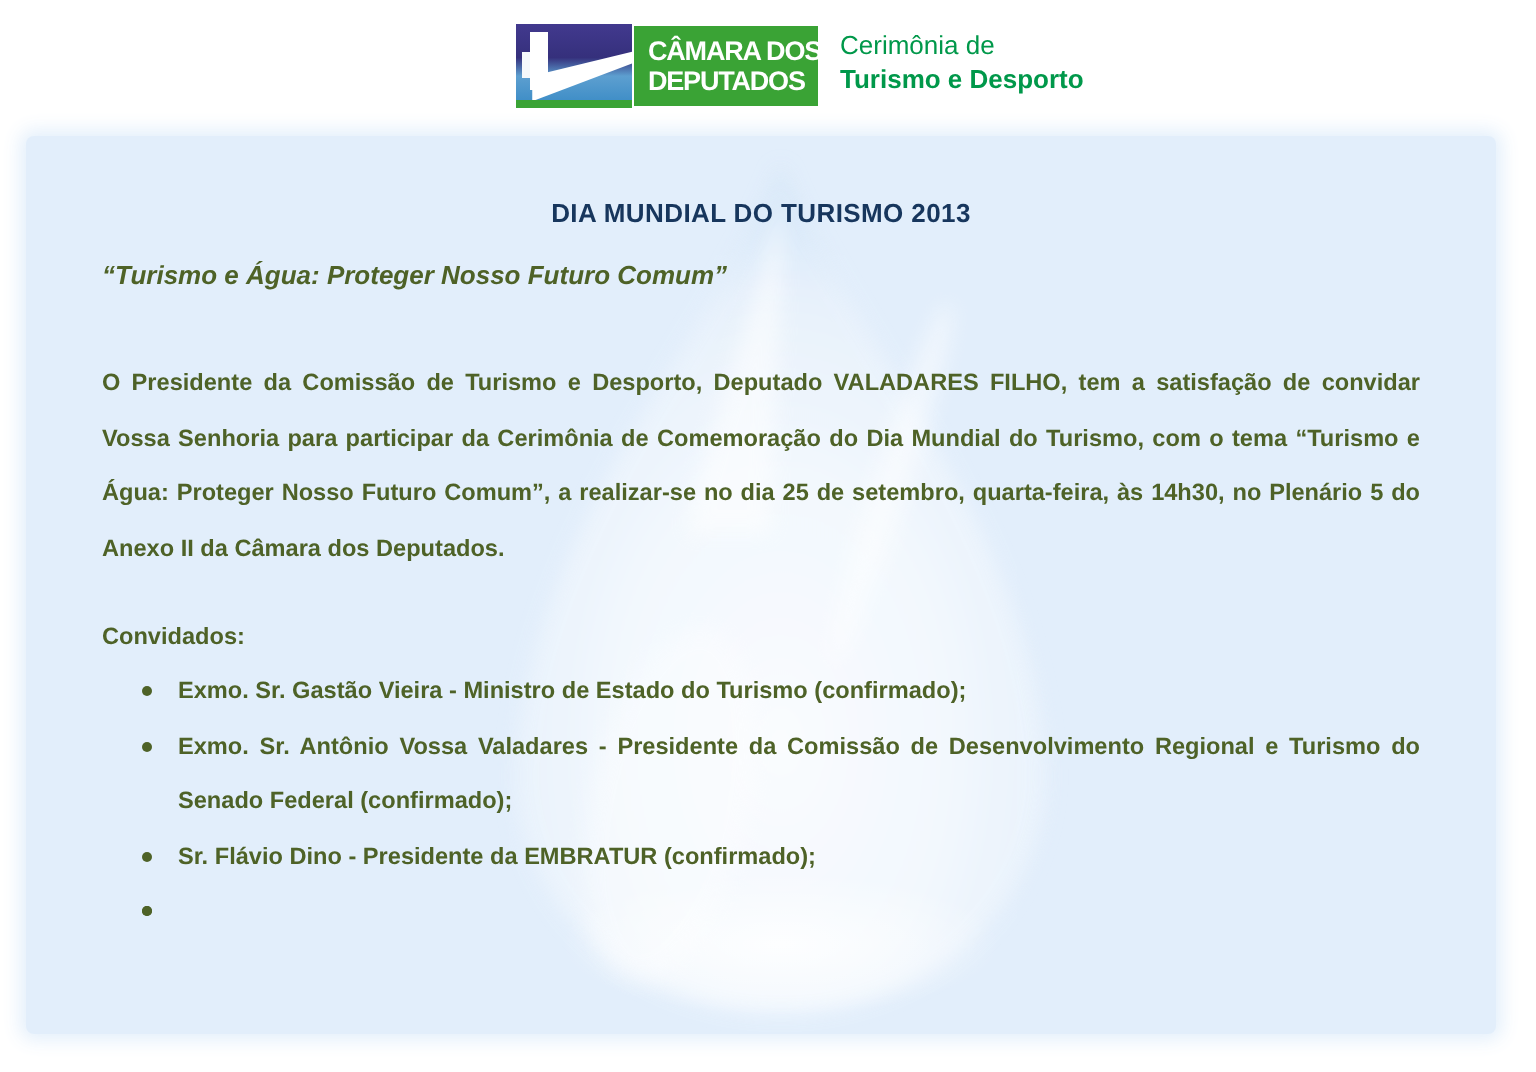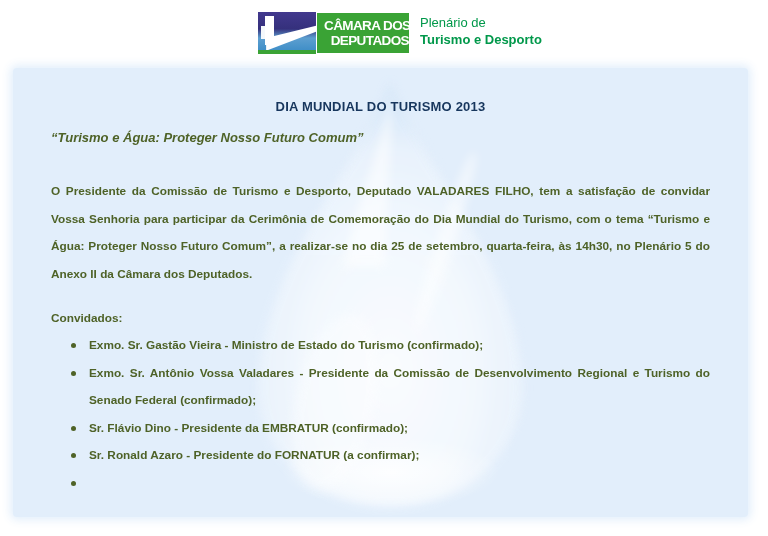--- a/index.html
+++ b/index.html
@@ -12,21 +12,21 @@
 
   .logo-mark { position: relative; width: 58px; height: 42px; overflow: hidden;
                background: linear-gradient(180deg, #42398e 0%, #35307c 40%, #5d9fd0 62%, #3f8ec7 92%, #3f8ec7 100%); }
   .logo-tower { position: absolute; left: 7px; top: 4px; width: 9px; height: 29px; background: #ffffff; }
   .logo-tower2 { position: absolute; left: 3px; top: 14px; width: 4px; height: 13px; background: #f4f8fb; }
   .logo-ramp { position: absolute; left: 0; top: 0; width: 100%; height: 100%; background: #ffffff;
                clip-path: polygon(14% 62%, 100% 33%, 100% 47%, 14% 92%); }
   .logo-base { position: absolute; left: 0; bottom: 0; width: 100%; height: 4px; background: #3aa335; }
 
   .logo-textbox { width: 92px; height: 40px; margin-left: 1px; background: #3aa335;
-                  display: flex; flex-direction: column; justify-content: center; padding-left: 7px; text-align: right; }
+                  display: flex; flex-direction: column; justify-content: center; padding-left: 7px; }
   .logo-textbox span { display: block; color: #ffffff; font-weight: bold; font-size: 13.5px;
                        line-height: 15px; letter-spacing: -0.6px; white-space: nowrap; }
 
   .commission { position: absolute; top: 15px; left: 420px; }
   .commission .c1 { display: block; color: #00984a; font-size: 13px; line-height: 16px; }
   .commission .c2 { display: block; color: #00984a; font-size: 13px; line-height: 17px; font-weight: bold; }
 
   
   .panel { position: absolute; left: 13px; top: 68px; width: 735px; height: 449px;
            background: #e2eefb; border-radius: 4px;
@@ -63,21 +63,21 @@
       <div class="logo-tower"></div>
       <div class="logo-ramp"></div>
       <div class="logo-base"></div>
     </div>
     <div class="logo-textbox">
       <span>CÂMARA DOS</span>
       <span>DEPUTADOS</span>
     </div>
   </div>
   <div class="commission">
-    <span class="c1">Plenário de</span>
+    <span class="c1">Cerimônia de</span>
     <span class="c2">Turismo e Desporto</span>
   </div>
 </div>
 
 <div class="panel">
 
   <div class="drop-wrap">
     <svg width="310" height="445" viewBox="0 0 310 445">
       <defs>
         <radialGradient id="dropGrad" cx="50%" cy="68%" r="62%">
@@ -118,20 +118,19 @@
       <li class="guest-item">
         <span class="bullet"></span>
         <span>Exmo. Sr. Antônio Vossa Valadares - Presidente da Comissão de Desenvolvimento Regional e Turismo do Senado Federal (confirmado);</span>
       </li>
       <li class="guest-item">
         <span class="bullet"></span>
         <span>Sr. Flávio Dino - Presidente da EMBRATUR (confirmado);</span>
       </li>
       <li class="guest-item">
         <span class="bullet"></span>
-        <span>Sr. Ronald Azaro - Presidente do FORNATUR (a confirmar);</span>
       </li>
       <li class="guest-item">
         <span class="bullet"></span>
       </li>
     </ul>
   </div>
 </div>
 
 </body></html>

